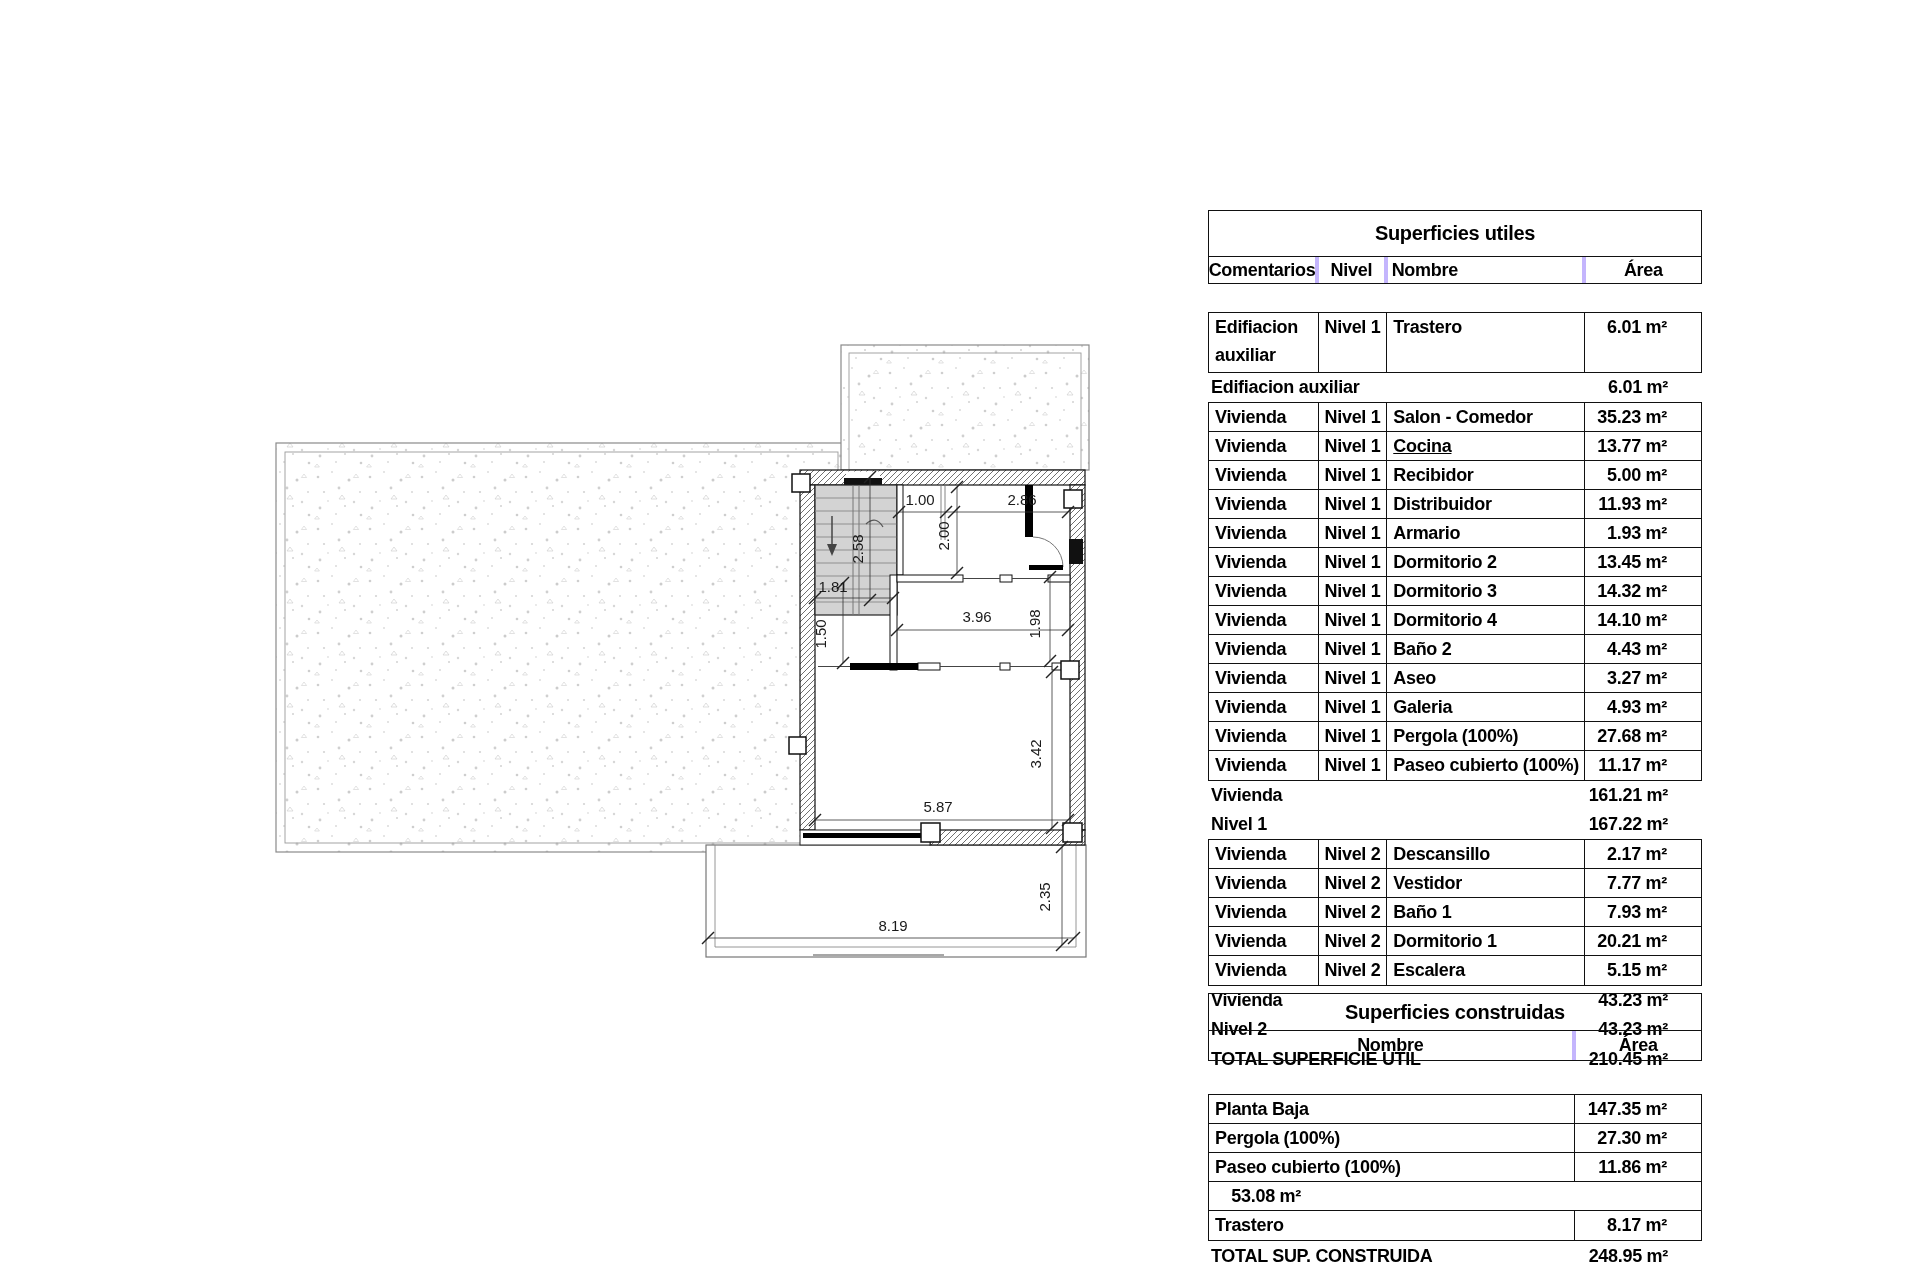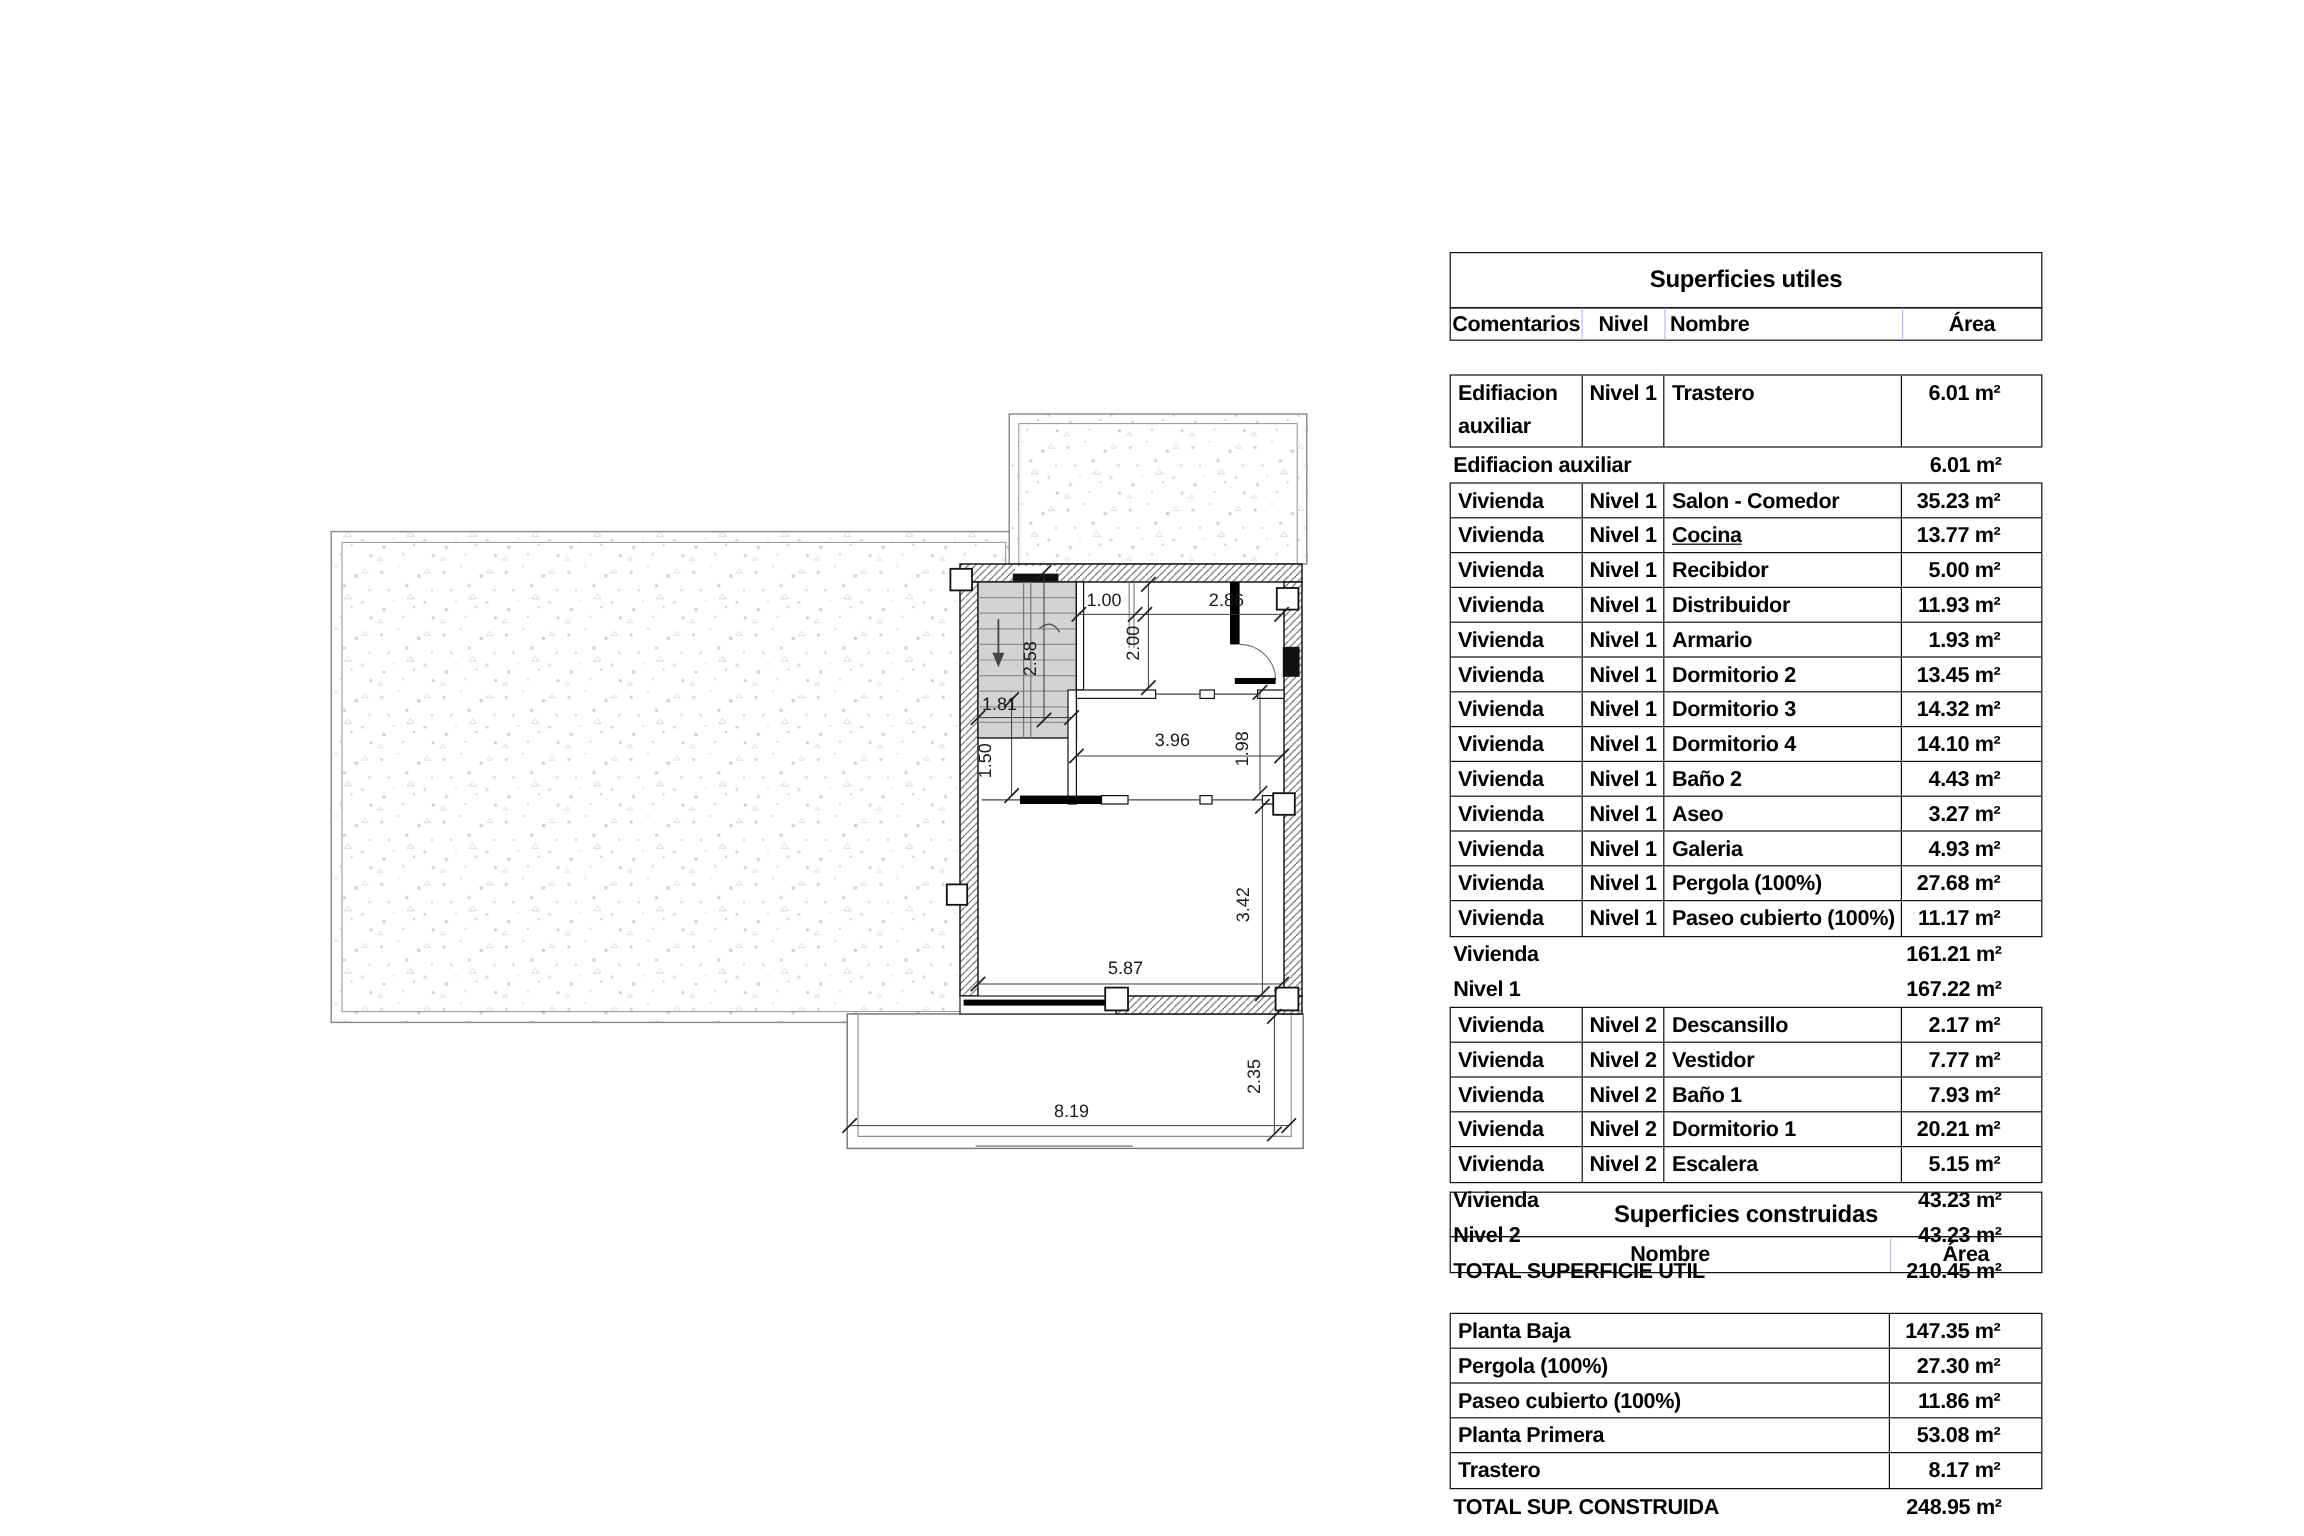--- a/index.html
+++ b/index.html
@@ -10,21 +10,21 @@
   .plan-svg { position:absolute; left:0; top:0; }
 
   
   .tbl { position:absolute; width:494px; font-weight:bold; color:#000;
          font-size:18px; letter-spacing:-0.3px; line-height:normal; }
   .t-title { border:1.5px solid #111; display:flex; align-items:center;
              justify-content:center; font-size:20px; box-sizing:border-box;
              background:transparent; }
   .t-head { border:1.5px solid #111; margin-top:-1px; display:flex;
             box-sizing:border-box; background:transparent; }
-  .t-headcell { box-sizing:border-box; border-right:1px solid #c4b5fd;
+  .t-headcell { box-sizing:border-box; border-right:4px solid #c4b5fd;
                 display:flex; align-items:center; height:100%; padding:0 4px; }
   .t-headcell:last-child { border-right:none; }
   .t-box { border:1.5px solid #111; box-sizing:border-box; background:transparent; }
   .t-row { display:flex; box-sizing:border-box; border-bottom:1px solid #111; }
   .t-row:last-child { border-bottom:none; }
   .t-cell { box-sizing:border-box; border-right:1px solid #111;
             padding-left:6px; display:flex; align-items:center; overflow:hidden; }
   .t-cell.top { align-items:flex-start; line-height:28px; }
   .t-cell:last-child { border-right:none; }
   .t-cell.num { justify-content:flex-end; padding-right:34px; padding-left:0; }
@@ -379,21 +379,20 @@
         </div>
         <div class="t-row" style="height: 29px;">
           <div class="t-cell" style="width: 368px;">Pergola (100%)</div>
           <div class="t-cell num" style="width: 126px;">27.30 m²</div>
         </div>
         <div class="t-row" style="height: 29px;">
           <div class="t-cell" style="width: 368px;">Paseo cubierto (100%)</div>
           <div class="t-cell num" style="width: 126px;">11.86 m²</div>
         </div>
         <div class="t-row" style="height: 29px;">
-          <div class="t-cell" style="width: 368px;">Planta Primera</div>
           <div class="t-cell num" style="width: 126px;">53.08 m²</div>
         </div>
         <div class="t-row" style="height: 29px;">
           <div class="t-cell" style="width: 368px;">Trastero</div>
           <div class="t-cell num" style="width: 126px;">8.17 m²</div>
         </div>
       </div>
       <div class="t-sum" style="height: 30px;">
         <div class="">TOTAL SUP. CONSTRUIDA</div>
         <div class="">248.95 m²</div>

